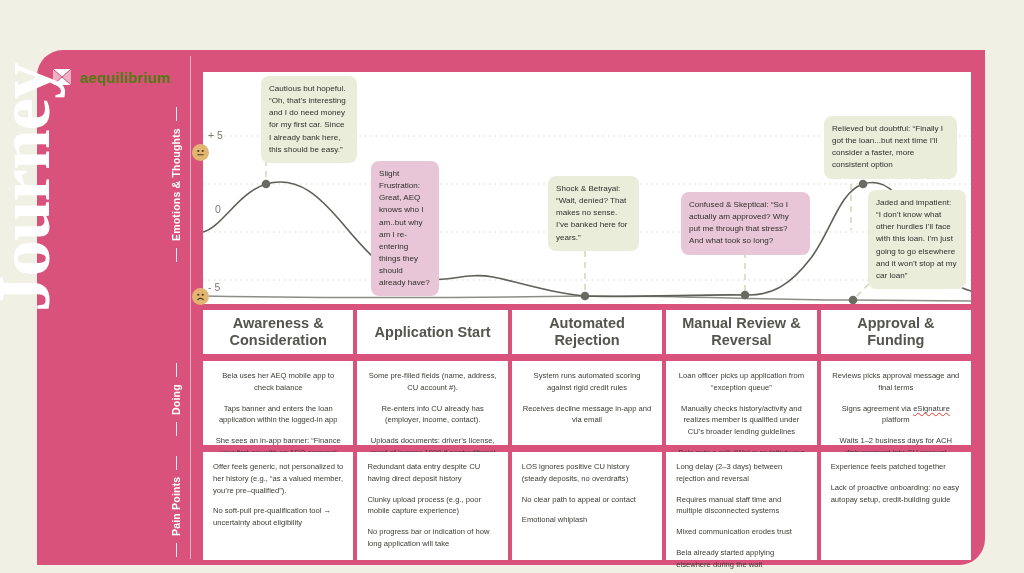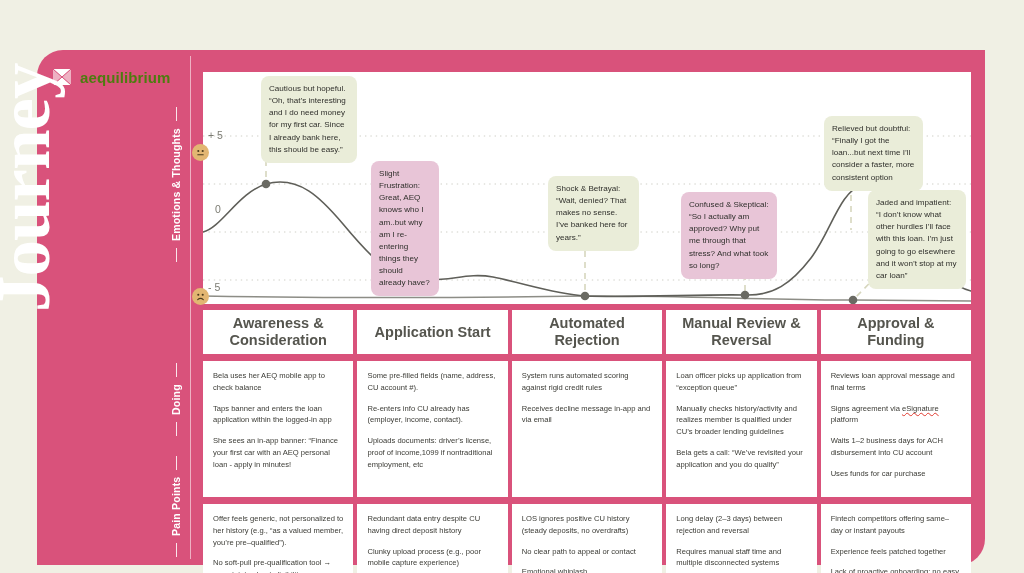--- a/index.html
+++ b/index.html
@@ -118,21 +118,21 @@
     padding: 0 6px;
   }
   .cell.body {
     padding: 9px 10px 8px 10px;
     font-size: 7.6px;
     line-height: 1.55;
     color: #3b3b35;
   }
   .cell.body p { margin: 0 0 9px 0; }
   .cell.body p:last-child { margin-bottom: 0; }
-  .doing-row .cell.body { height: 136px; }
+  .doing-row .cell.body { height: 84px; text-align: center; }
   .pain-row  .cell.body { height: 108px; }
   .misspell {
     text-decoration: underline wavy #e03a2f;
     text-decoration-skip-ink: none;
   }
 </style>
 </head>
 <body>
 
 <div id="root">
@@ -226,22 +226,22 @@
     <svg width="13" height="13" viewBox="0 0 13 13">
       <circle cx="4.3" cy="4.8" r="1.05" fill="#4a3a1c"></circle>
       <circle cx="8.7" cy="4.8" r="1.05" fill="#4a3a1c"></circle>
       <path d="M3.7 9.6 Q6.5 7.1 9.3 9.6" fill="none" stroke="#4a3a1c" stroke-width="1.1" stroke-linecap="round"></path>
     </svg>
   </div>
 
   <div class="callout green" style="left:261px; top:76px;  width:96px;">Cautious but hopeful. “Oh, that’s interesting and I do need money for my first car. Since I already bank here, this should be easy.”</div>
   <div class="callout pink" style="left:371px; top:161px; width:68px;">Slight Frustration: Great, AEQ knows who I am..but why am I re-entering things they should already have?</div>
   <div class="callout green" style="left:548px; top:176px; width:91px;">Shock &amp; Betrayal: “Wait, denied? That makes no sense. I’ve banked here for years.”</div>
-  <div class="callout pink" style="left:681px; top:192px; width:96px;">Confused &amp; Skeptical: “So I actually am approved? Why put me through that stress? And what took so long?</div>
-  <div class="callout green" style="left:824px; top:116px; width:99px;">Relieved but doubtful: “Finally I got the loan...but next time I’ll consider a faster, more consistent option</div>
+  <div class="callout pink" style="left:681px; top:192px; width:129px;">Confused &amp; Skeptical: “So I actually am approved? Why put me through that stress? And what took so long?</div>
+  <div class="callout green" style="left:824px; top:116px; width:133px;">Relieved but doubtful: “Finally I got the loan...but next time I’ll consider a faster, more consistent option</div>
   <div class="callout green" style="left:868px; top:190px; width:98px;">Jaded and impatient: “I don’t know what other hurdles I’ll face with this loan. I’m just going to go elsewhere and it won’t stop at my car loan”</div>
 
   <div class="grid">
 
     <div class="grid-row header-row">
       <div class="cell header">Awareness &amp; Consideration</div>
       <div class="cell header">Application Start</div>
       <div class="cell header">Automated Rejection</div>
       <div class="cell header">Manual Review &amp; Reversal</div>
       <div class="cell header">Approval &amp; Funding</div>
@@ -261,21 +261,21 @@
       <div class="cell body">
           <p>System runs automated scoring against rigid credit rules</p>
           <p>Receives decline message in-app and via email</p>
         </div>
       <div class="cell body">
           <p>Loan officer picks up application from “exception queue”</p>
           <p>Manually checks history/activity and realizes member is qualified under CU’s broader lending guidelines</p>
           <p>Bela gets a call: “We’ve revisited your application and you do qualify”</p>
         </div>
       <div class="cell body">
-          <p>Reviews loan approval message and final terms</p>
+          <p>Reviews picks approval message and final terms</p>
           <p>Signs agreement via <span class="misspell">eSignature</span> platform</p>
           <p>Waits 1–2 business days for ACH disbursement into CU account</p>
           <p>Uses funds for car purchase</p>
         </div>
     </div>
 
     <div class="grid-row pain-row">
       <div class="cell body">
           <p>Offer feels generic, not personalized to her history (e.g., “as a valued member, you’re pre–qualified”).</p>
           <p>No soft-pull pre-qualification tool → uncertainty about eligibility</p>
@@ -290,20 +290,19 @@
           <p>No clear path to appeal or contact</p>
           <p>Emotional whiplash</p>
         </div>
       <div class="cell body">
           <p>Long delay (2–3 days) between rejection and reversal</p>
           <p>Requires manual staff time and multiple disconnected systems</p>
           <p>Mixed communication erodes trust</p>
           <p>Bela already started applying elsewhere during the wait</p>
         </div>
       <div class="cell body">
-          <p>Fintech competitors offering same–day or instant payouts</p>
           <p>Experience feels patched together</p>
           <p>Lack of proactive onboarding: no easy autopay setup, credit-building guide</p>
         </div>
     </div>
 
   </div>
 </div>
 
 </body></html>

